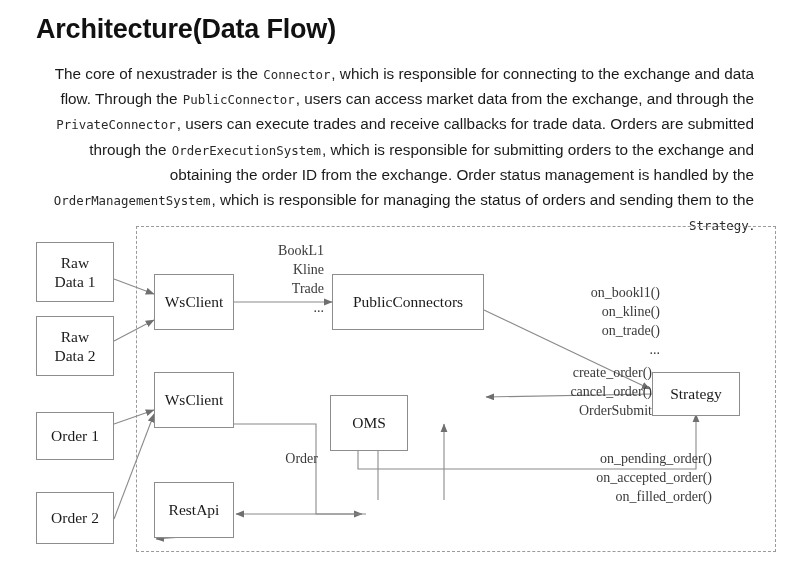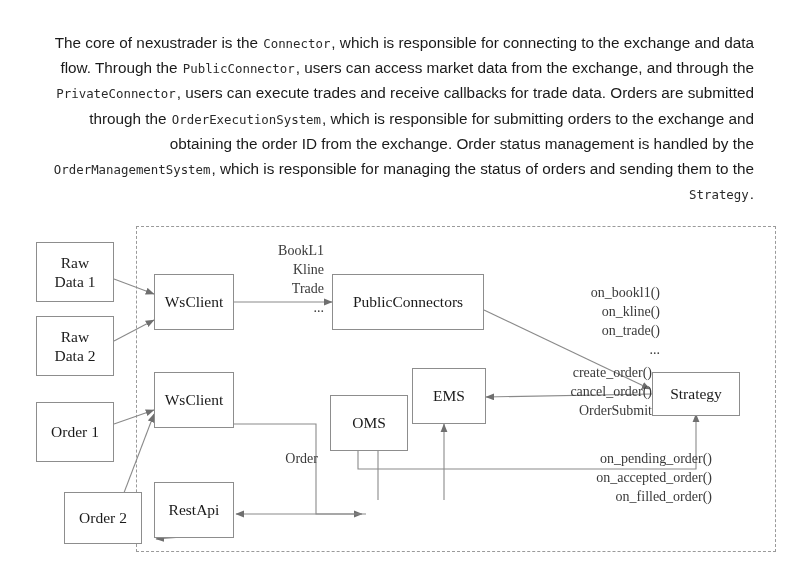--- a/index.html
+++ b/index.html
@@ -93,20 +93,21 @@
     height: 350px;
     z-index: 1;
     overflow: visible;
   }
 </style>
 </head>
 <body>
 
 <div class="page">
 
+  <h1 class="title">Architecture(Data Flow)</h1>
 
   <p class="intro"><span>The core of nexustrader is the </span><code class="mono">Connector</code><span>, which is responsible for connecting to the exchange and data flow. Through the </span><code class="mono">PublicConnector</code><span>, users can access market data from the exchange, and through the </span><code class="mono">PrivateConnector</code><span>, users can execute trades and receive callbacks for trade data. Orders are submitted through the </span><code class="mono">OrderExecutionSystem</code><span>, which is responsible for submitting orders to the exchange and obtaining the order ID from the exchange. Order status management is handled by the </span><code class="mono">OrderManagementSystem</code><span>, which is responsible for managing the status of orders and sending them to the </span><code class="mono">Strategy</code><span>.</span></p>
 
   <div class="diagram">
 
     <div class="dashed-frame"></div>
 
     <svg class="edges" viewBox="0 0 740 350">
       <defs>
         <marker id="ah" markerWidth="9" markerHeight="9" refX="7.5" refY="3.2" orient="auto">
@@ -144,45 +145,42 @@
     </svg>
 
     <div class="node" style="left:0px; top:18px; width:78px; height:60px;">
       <span style="white-space:pre-line;">Raw
 Data 1</span>
     </div>
     <div class="node" style="left:0px; top:92px; width:78px; height:60px;">
       <span style="white-space:pre-line;">Raw
 Data 2</span>
     </div>
-    <div class="node" style="left:0px; top:178px; width:78px; height:60px;">
+    <div class="node" style="left:0px; top:188px; width:78px; height:48px;">
       <span style="white-space:pre-line;">Order 1</span>
     </div>
-    <div class="node" style="left:0px; top:268px; width:78px; height:52px;margin-left:28px;">
+    <div class="node" style="left:0px; top:268px; width:78px; height:52px;">
       <span style="white-space:pre-line;">Order 2</span>
     </div>
 
     <div class="node" style="left:118px; top:50px; width:80px; height:56px;">
       <span>WsClient</span>
     </div>
     <div class="node" style="left:118px; top:148px; width:80px; height:56px;">
       <span>WsClient</span>
     </div>
     <div class="node" style="left:118px; top:258px; width:80px; height:56px;">
       <span>RestApi</span>
     </div>
 
     <div class="node" style="left:296px; top:50px; width:152px; height:56px;">
       <span>PublicConnectors</span>
     </div>
     <div class="node" style="left:294px; top:144px; width:78px; height:56px;margin-top:27px;">
       <span>OMS</span>
-    </div>
-    <div class="node" style="left:376px; top:144px; width:74px; height:56px;">
-      <span>EMS</span>
     </div>
     <div class="node" style="left:616px; top:148px; width:88px; height:44px;">
       <span>Strategy</span>
     </div>
 
     <div class="label" style="left:216px; top:18px; width:72px;">BookL1
 Kline
 Trade
 ...</div>
     <div class="label" style="left:494px; top:60px; width:130px;">on_bookl1()

